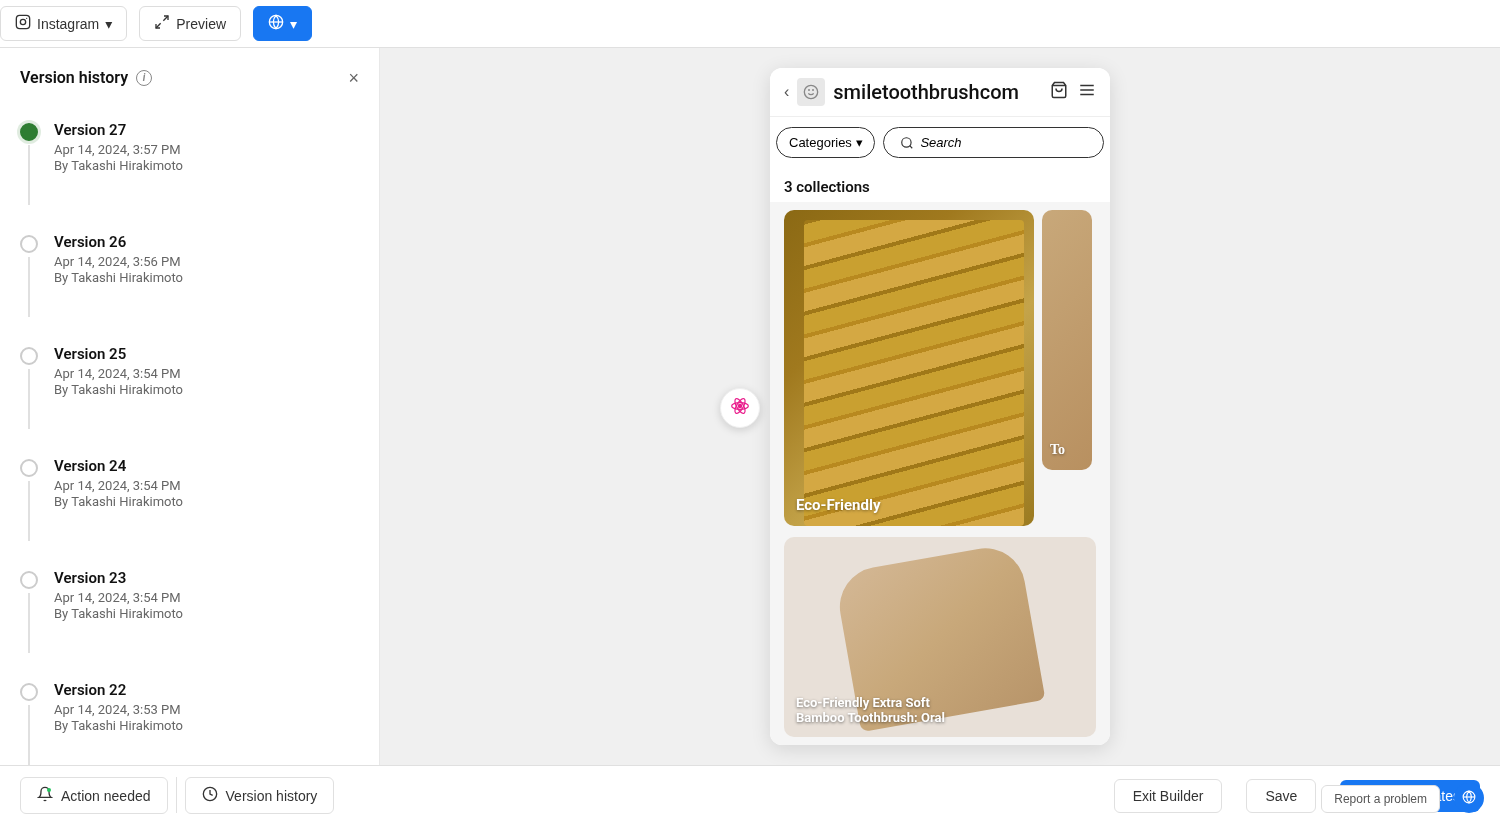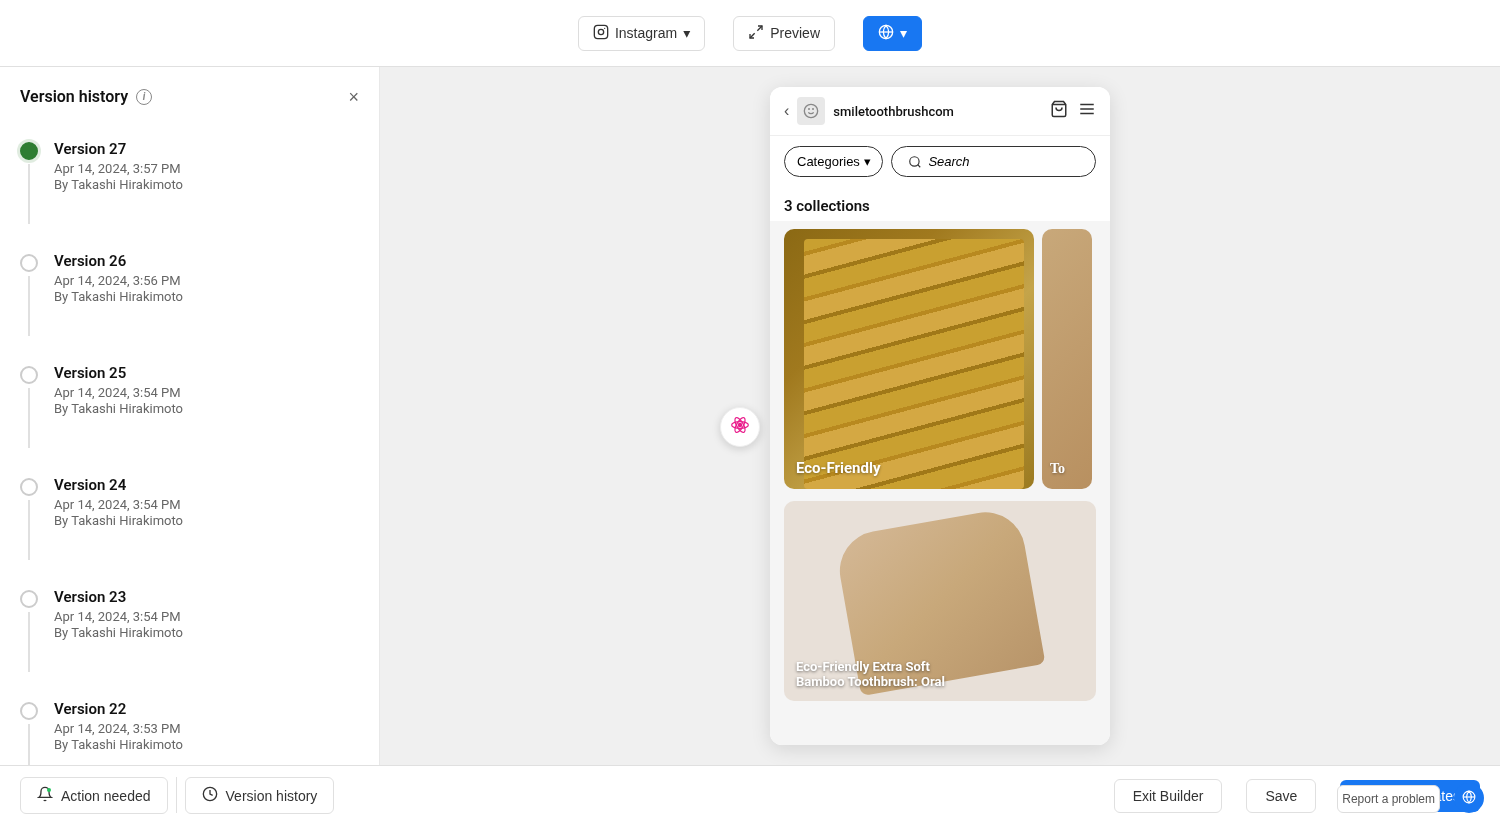--- a/index.html
+++ b/index.html
@@ -1,22 +1,22 @@
 <!DOCTYPE html>
 <html><head>
   <meta charset="utf-8">
   <style>
     * { box-sizing: border-box; margin: 0; padding: 0; }
     body { font-family: -apple-system, BlinkMacSystemFont, 'Segoe UI', Roboto, sans-serif; background: #f0f0f0; width: 1500px; height: 825px; overflow: hidden; display: flex; flex-direction: column; }
 
     
     .top-toolbar {
-      display: flex; align-items: center; justify-content: center;
+      display: flex; align-items: center; justify-content: flex-start;
       background: #fff; border-bottom: 1px solid #e0e0e0;
-      height: 67px; gap: 28px; position: relative; z-index: 10;
+      height: 48px; gap: 12px; position: relative; z-index: 10;
       flex-shrink: 0;
     }
     .toolbar-btn {
       display: flex; align-items: center; gap: 6px;
       padding: 7px 14px; border: 1px solid #ddd; border-radius: 6px;
       background: #fff; cursor: pointer; font-size: 14px; color: #333;
     }
     .toolbar-btn.active-blue {
       background: #1877f2; color: #fff; border-color: #1877f2;
     }
@@ -109,27 +109,27 @@
       padding: 10px 14px; border-bottom: 1px solid #eee;
       background: #fff;
     }
     .mobile-nav-left { display: flex; align-items: center; gap: 8px; }
     .nav-back { font-size: 16px; color: #555; cursor: pointer; background: none; border: none; }
     .site-logo {
       width: 28px; height: 28px; border-radius: 4px;
       background: #e8e8e8; display: flex; align-items: center; justify-content: center;
       font-size: 12px; color: #888;
     }
-    .site-name { font-size: 13px; font-weight: 500; color: #111; }
+    .site-name { font-size: 20px; font-weight: 500; color: #111; }
     .mobile-nav-right { display: flex; gap: 10px; }
     .nav-icon-btn { background: none; border: none; cursor: pointer; font-size: 16px; color: #555; }
 
     
     .mobile-search-area {
-      padding: 10px 14px; background: #fff; display: flex; gap: 8px;
+      padding: 10px 6px; background: #fff; display: flex; gap: 8px;
     }
     .categories-btn {
       display: flex; align-items: center; gap: 4px;
       padding: 7px 12px; border: 1.5px solid #333; border-radius: 20px;
       background: #fff; cursor: pointer; font-size: 13px; font-weight: 500;
     }
     .search-btn {
       display: flex; align-items: center; gap: 6px;
       padding: 7px 16px; border: 1.5px solid #333; border-radius: 20px;
       background: #fff; cursor: pointer; font-size: 13px; font-weight: 500;
@@ -150,21 +150,21 @@
     }
     .collections-row {
       display: flex; gap: 8px; padding: 8px 14px;
       overflow-x: auto;
     }
     .collection-card {
       position: relative; border-radius: 10px; overflow: hidden;
       flex-shrink: 0; cursor: pointer;
     }
     .collection-card.large {
-      width: 250px; height: 260px;
+      width: 250px; height: 316px;
     }
     .card-image-bamboo {
       background: linear-gradient(135deg, #8b6914 0%, #a0791e 30%, #c4a44a 60%, #9b7a20 100%);
       width: 100%; height: 100%;
       position: relative; overflow: hidden;
     }
     .card-image-bamboo::before {
       content: '';
       position: absolute;
       top: 10px; left: 20px; right: 10px; bottom: 0;
@@ -220,21 +220,21 @@
       padding: 8px 18px; border: 1px solid #e0e0e0; border-radius: 6px;
       background: #fff; cursor: pointer; font-size: 14px; color: #333;
     }
     .publish-btn {
       padding: 8px 20px; border: none; border-radius: 6px;
       background: #1877f2; cursor: pointer; font-size: 14px; color: #fff;
       font-weight: 500;
     }
     .report-btn {
       position: fixed; bottom: 12px; right: 60px;
-      padding: 6px 4px; border: 1px solid #ddd; border-radius: 6px;
+      padding: 6px 12px; border: 1px solid #ddd; border-radius: 6px;
       background: #fff; cursor: pointer; font-size: 12px; color: #555;
     }
     .globe-btn {
       position: fixed; bottom: 12px; right: 16px;
       width: 30px; height: 30px; border-radius: 50%;
       background: #1877f2; border: none; cursor: pointer;
       display: flex; align-items: center; justify-content: center;
       font-size: 14px; color: #fff;
     }
 

